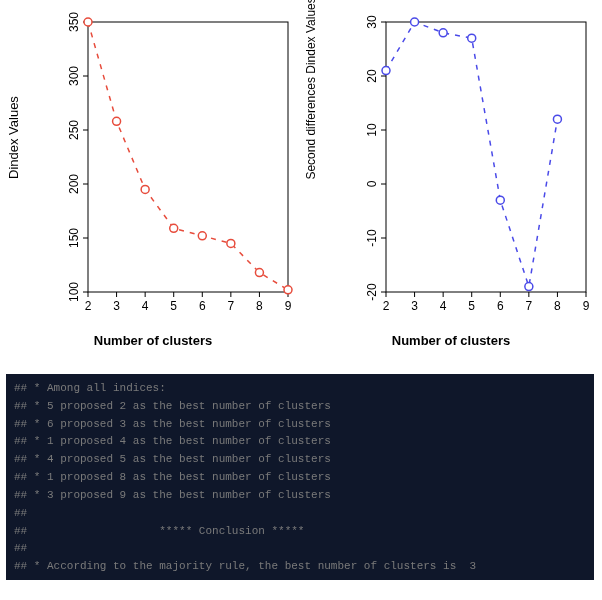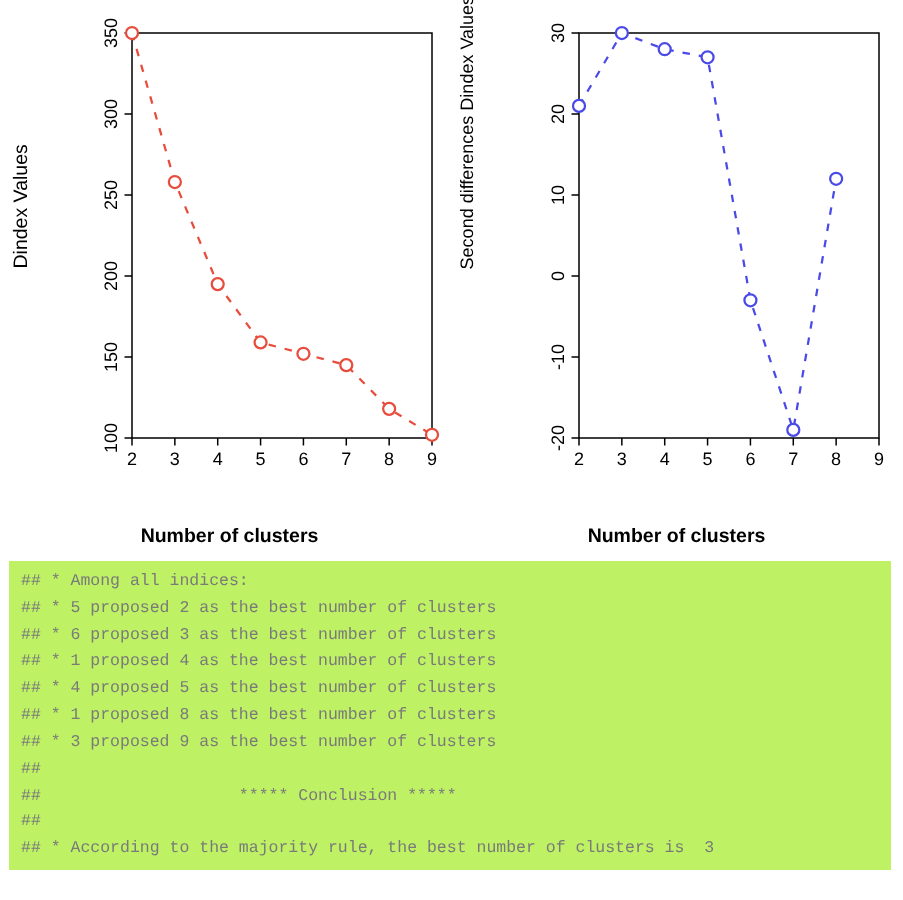--- a/index.html
+++ b/index.html
@@ -32,37 +32,37 @@
     left: 2px;
     top: 50%;
     transform: translateY(-60%) rotate(-90deg);
     transform-origin: left top;
     font-size: 13px;
     white-space: nowrap;
   }
   .ylabel.right-lbl { font-size: 12px; }
   .xlabel {
     position: absolute;
-    bottom: 4px;
+    bottom: 20px;
     left: 0;
     width: 100%;
     text-align: center;
     font-size: 13px;
     font-weight: bold;
   }
 
   svg.plot {
     position: absolute;
   }
 
   .console-block {
     margin-top: 6px;
     margin-left: 6px;
     width: 588px;
-    background: #bef264;
+    background: #0f172a;
     padding: 6px 8px 4px 8px;
     box-sizing: border-box;
     font-family: "Courier New", Courier, monospace;
     font-size: 11px;
     line-height: 1.62;
     color: #7a7a7a;
     white-space: pre;
     overflow: hidden;
   }
 </style>

